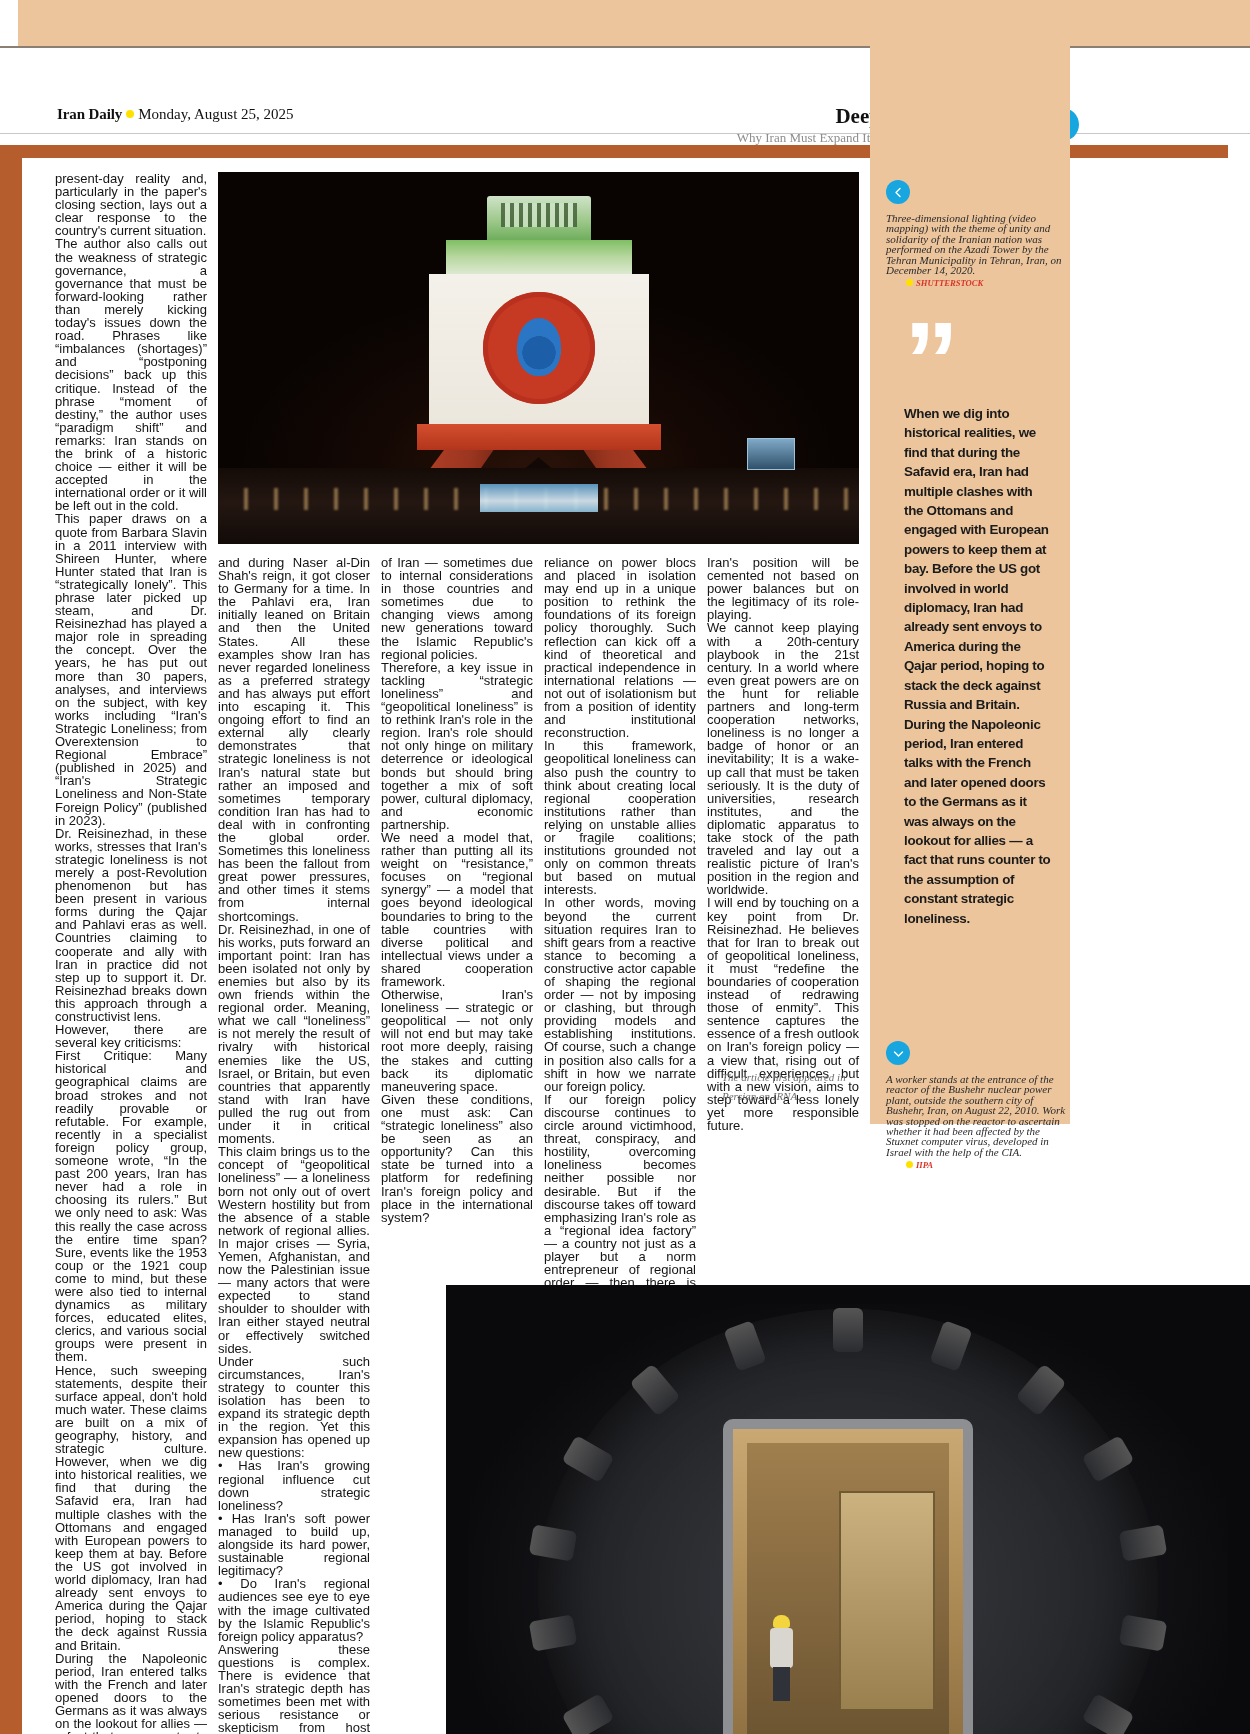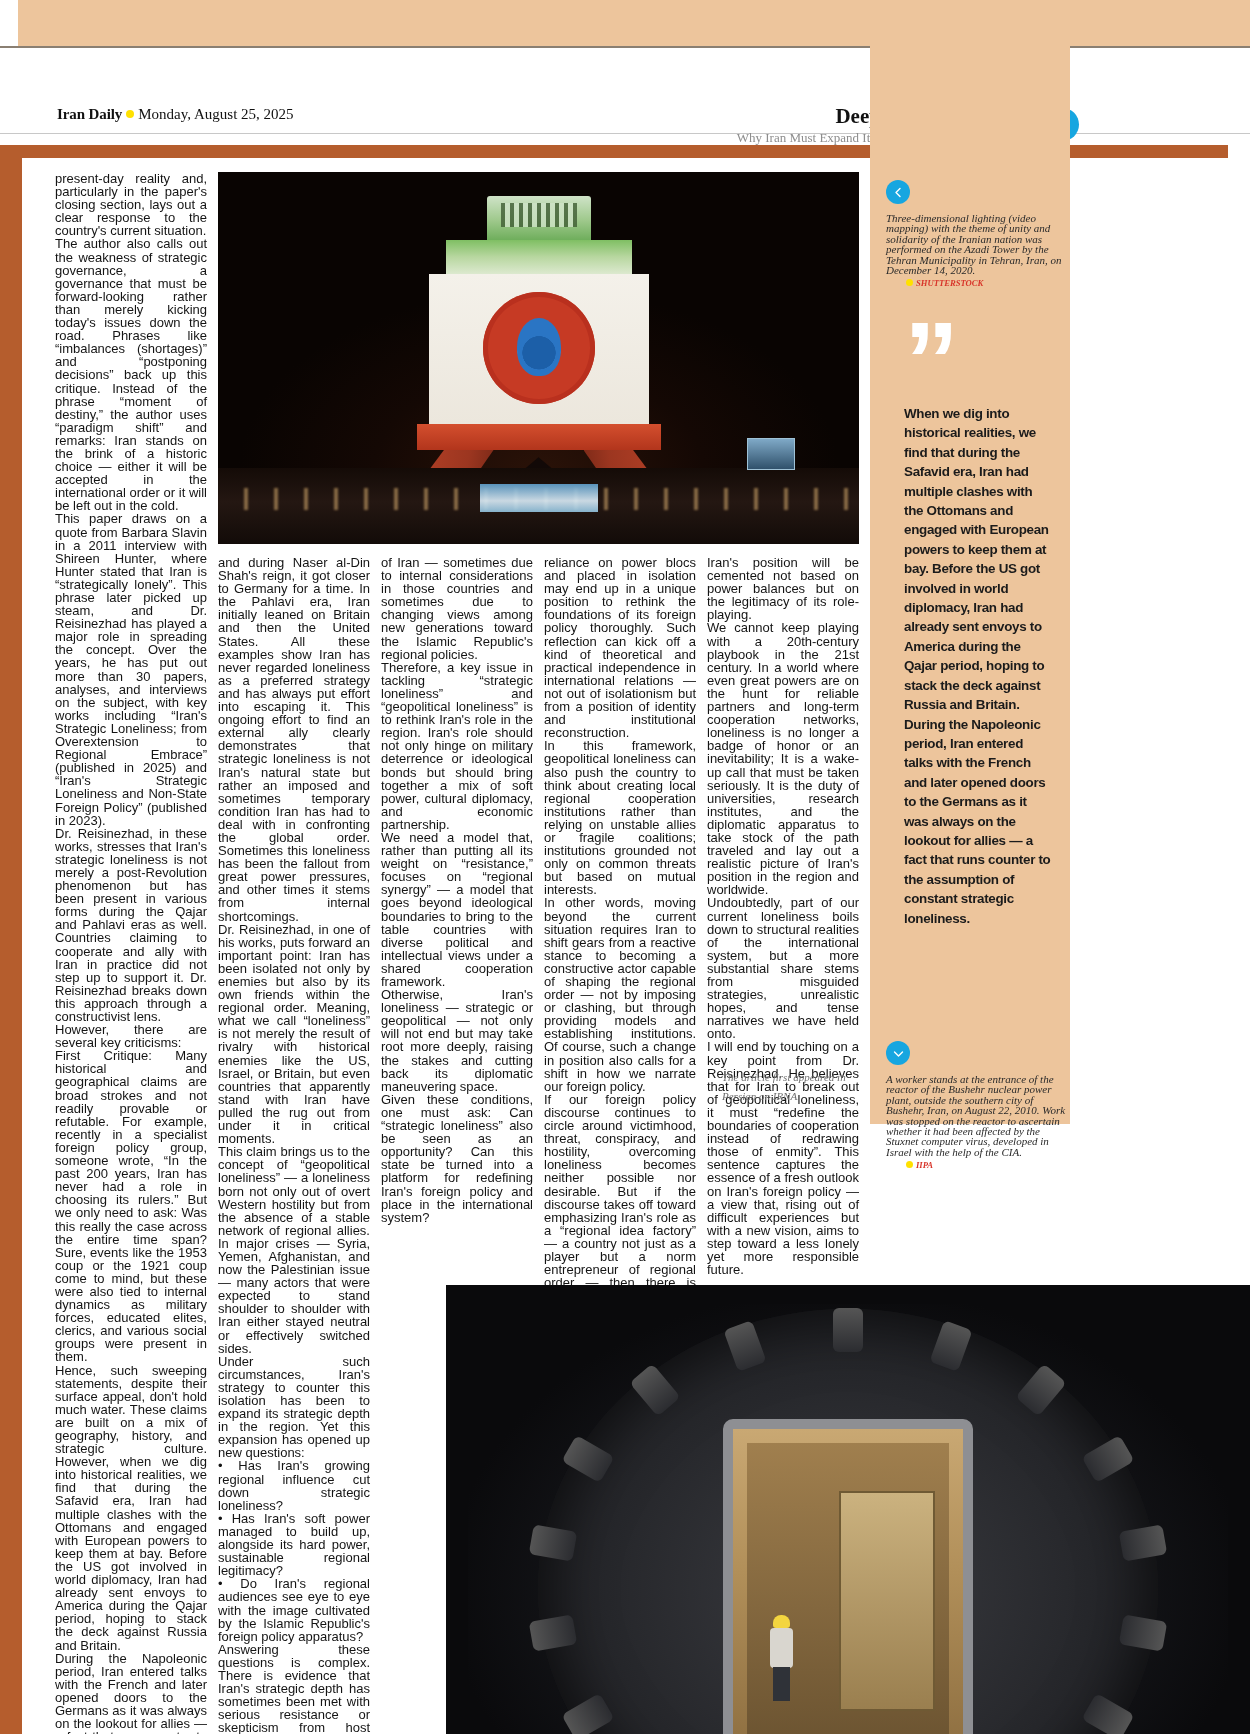--- a/index.html
+++ b/index.html
@@ -376,21 +376,20 @@
     </div>
   <div class="col" id="c4">
       <p>reliance on power blocs and placed in isolation may end up in a unique position to rethink the foundations of its foreign policy thoroughly. Such reflection can kick off a kind of theoretical and practical independence in international relations — not out of isolationism but from a position of identity and institutional reconstruction.</p>
       <p>In this framework, geopolitical loneliness can also push the country to think about creating local regional cooperation institutions rather than relying on unstable allies or fragile coalitions; institutions grounded not only on common threats but based on mutual interests.</p>
       <p>In other words, moving beyond the current situation requires Iran to shift gears from a reactive stance to becoming a constructive actor capable of shaping the regional order — not by imposing or clashing, but through providing models and establishing institutions. Of course, such a change in position also calls for a shift in how we narrate our foreign policy.</p>
       <p>If our foreign policy discourse continues to circle around victimhood, threat, conspiracy, and hostility, overcoming loneliness becomes neither possible nor desirable. But if the discourse takes off toward emphasizing Iran's role as a “regional idea factory” — a country not just as a player but a norm entrepreneur of regional order — then there is hope that</p>
     </div>
   <div class="col" id="c5">
       <p>Iran's position will be cemented not based on power balances but on the legitimacy of its role-playing.</p>
       <p>We cannot keep playing with a 20th-century playbook in the 21st century. In a world where even great powers are on the hunt for reliable partners and long-term cooperation networks, loneliness is no longer a badge of honor or an inevitability; It is a wake-up call that must be taken seriously. It is the duty of universities, research institutes, and the diplomatic apparatus to take stock of the path traveled and lay out a realistic picture of Iran's position in the region and worldwide.</p>
-      <p>Undoubtedly, part of our current loneliness boils down to structural realities of the international system, but a more substantial share stems from misguided strategies, unrealistic hopes, and tense narratives we have held onto.</p>
       <p>I will end by touching on a key point from Dr. Reisinezhad. He believes that for Iran to break out of geopolitical loneliness, it must “redefine the boundaries of cooperation instead of redrawing those of enmity”. This sentence captures the essence of a fresh outlook on Iran's foreign policy — a view that, rising out of difficult experiences but with a new vision, aims to step toward a less lonely yet more responsible future.</p>
     </div>
 
   <div class="photo-bottom">
     <div class="pb-vessel"></div>
     <div class="pb-ring"></div>
     <div class="pb-bolts">
         <div class="pb-bolt" style="left: 387px; top: 23px; transform: rotate(0deg);"></div>
         <div class="pb-bolt" style="left: 489.606px; top: 38.5593px; transform: rotate(20deg);"></div>
         <div class="pb-bolt" style="left: 579.836px; top: 83.3605px; transform: rotate(40deg);"></div>

